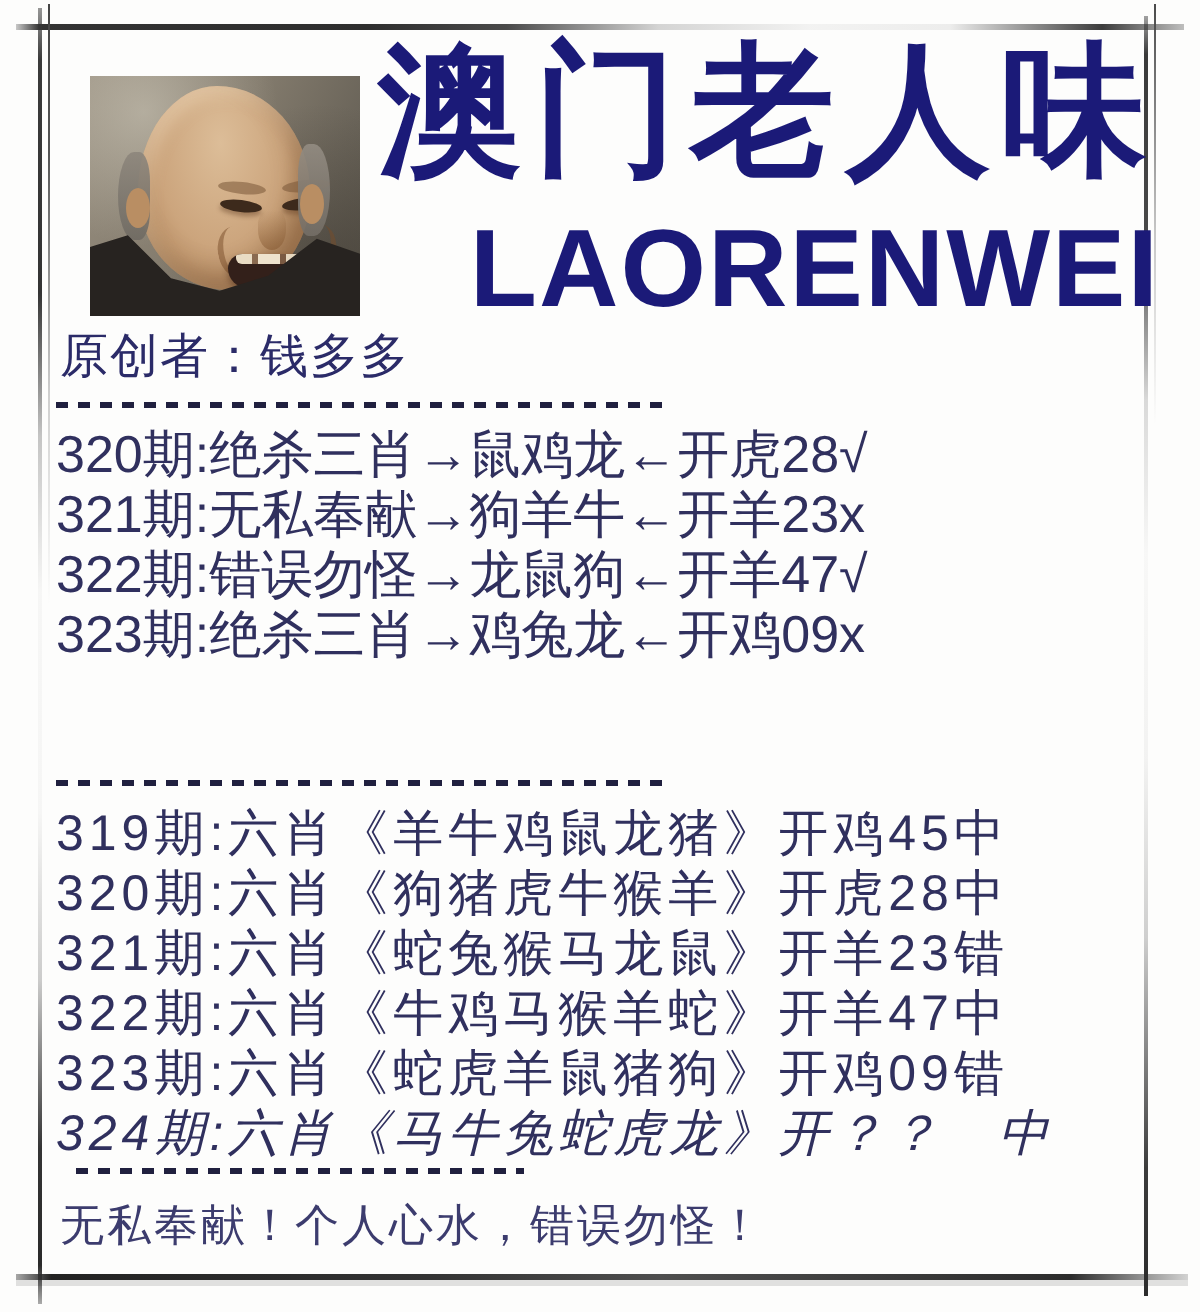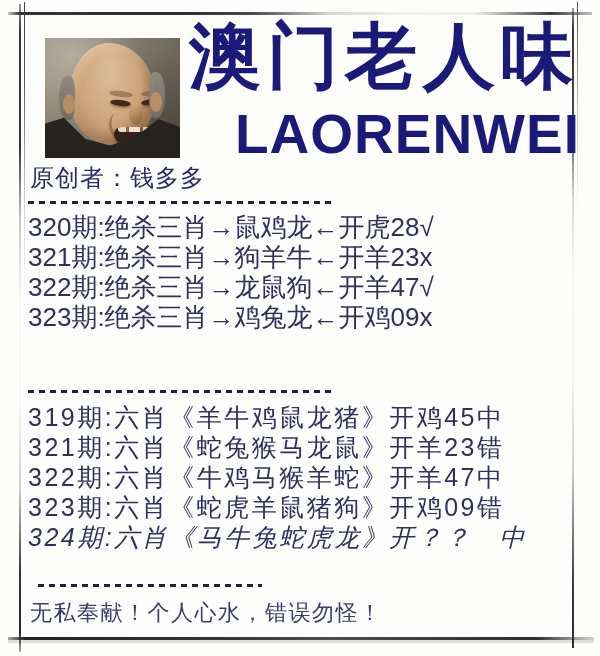--- a/index.html
+++ b/index.html
@@ -154,29 +154,30 @@
   </div>
 
   <div class="title-cn" style="color: rgb(27, 26, 120);">澳门老人味</div>
   <div class="title-en" style="color: rgb(27, 26, 120);">LAORENWEI</div>
   <div class="author" style="color: rgb(43, 43, 104);">原创者：钱多多</div>
 
   <div class="dash dash1"></div>
 
   <div class="list list1">
     <div class="row" style="color: rgb(48, 48, 94); text-align: right;">320期:绝杀三肖→鼠鸡龙←开虎28√</div>
-    <div class="row" style="color: rgb(48, 48, 94);">321期:绝杀三肖→狗羊牛←开羊23x</div>
-    <div class="row" style="color: rgb(48, 48, 94);">322期:绝杀三肖→龙鼠狗←开羊47√</div>
+    <div class="row" style="color: rgb(48, 48, 94);">321期:无私奉献→狗羊牛←开羊23x</div>
+    <div class="row" style="color: rgb(48, 48, 94);">322期:错误勿怪→龙鼠狗←开羊47√</div>
     <div class="row" style="color: rgb(48, 48, 94);">323期:绝杀三肖→鸡兔龙←开鸡09x</div>
   </div>
 
   <div class="dash dash2"></div>
 
   <div class="list list2">
     <div class="row" style="color: rgb(48, 48, 94);">319期:六肖《羊牛鸡鼠龙猪》开鸡45中</div>
+    <div class="row" style="color: rgb(48, 48, 94);">320期:六肖《狗猪虎牛猴羊》开虎28中</div>
     <div class="row" style="color: rgb(48, 48, 94);">321期:六肖《蛇兔猴马龙鼠》开羊23错</div>
     <div class="row" style="color: rgb(48, 48, 94);">322期:六肖《牛鸡马猴羊蛇》开羊47中</div>
     <div class="row" style="color: rgb(48, 48, 94);">323期:六肖《蛇虎羊鼠猪狗》开鸡09错</div>
     <div class="row" style="color: rgb(48, 48, 94); font-style: italic;">324期:六肖《马牛兔蛇虎龙》开？？　中</div>
   </div>
 
   <div class="dash dash3"></div>
 
   <div class="footer-note" style="color: rgb(60, 60, 110);">无私奉献！个人心水，错误勿怪！</div>
 

